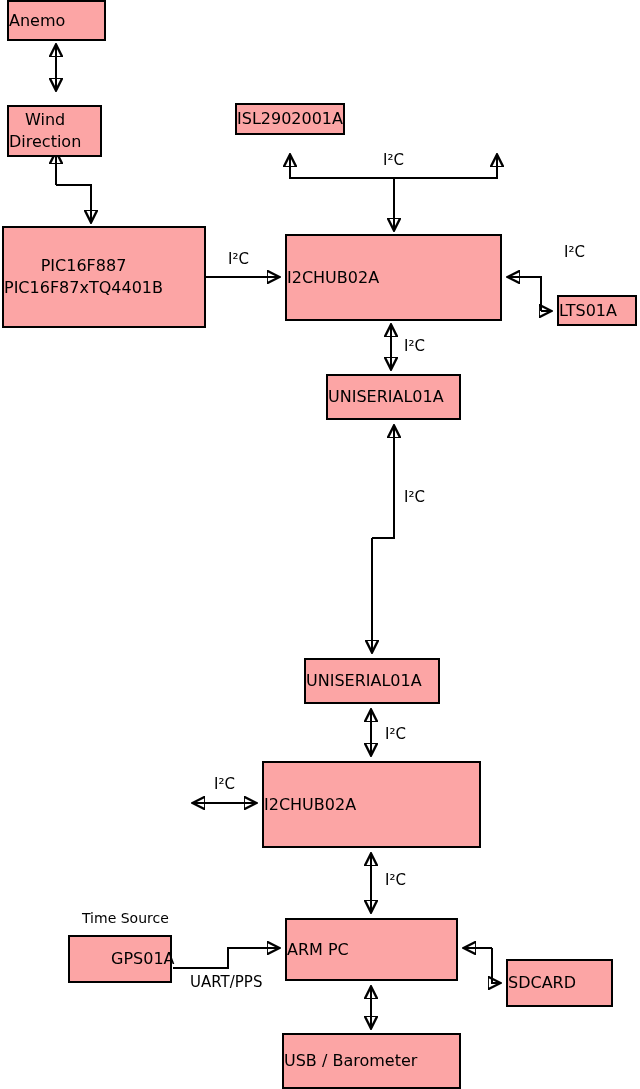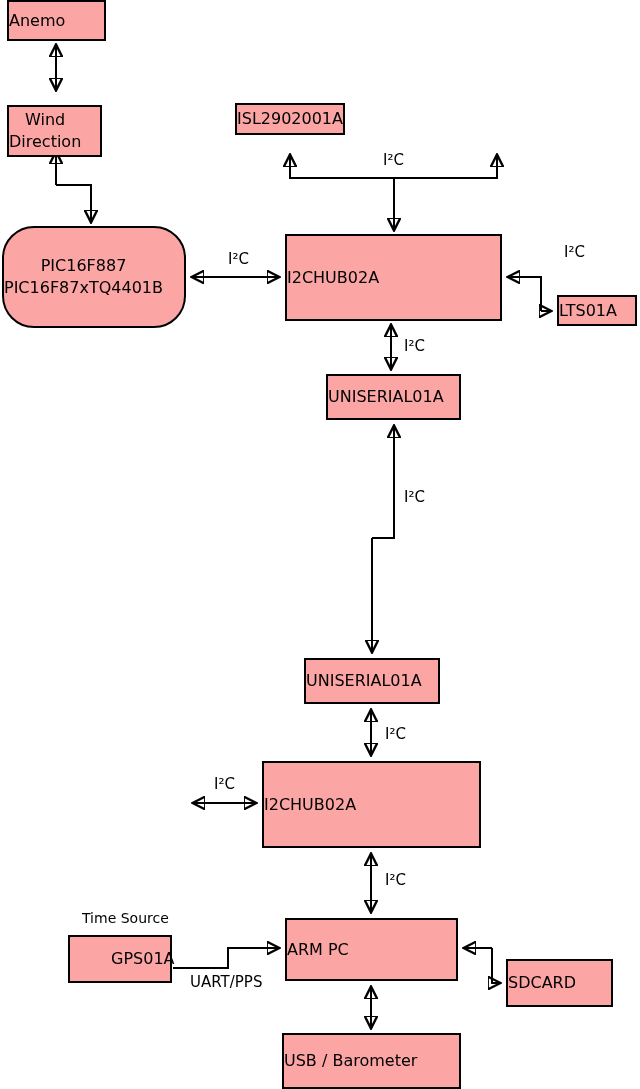--- a/index.html
+++ b/index.html
@@ -115,21 +115,21 @@
 
   <div class="node" style="left:7px; top:0px; width:99px; height:41px;">
     <span class="lbl">Anemo</span>
   </div>
 
   <div class="node" style="left:7px; top:95px; width:95px; height:52px;margin-top:10px;">
     <span class="lbl">Wind
 Direction</span>
   </div>
 
-  <div class="node" style="left:2px; top:226px; width:184px; height:102px;border-radius:32px;">
+  <div class="node" style="left:2px; top:226px; width:204px; height:102px;">
     <span class="lbl">PIC16F887
 PIC16F87xTQ4401B</span>
   </div>
 
   <div class="node" style="left:235px; top:103px; width:110px; height:32px;">
     <span class="lbl">ISL2902001A</span>
   </div>
 
 
   <div class="node" style="left:285px; top:234px; width:217px; height:87px;">

